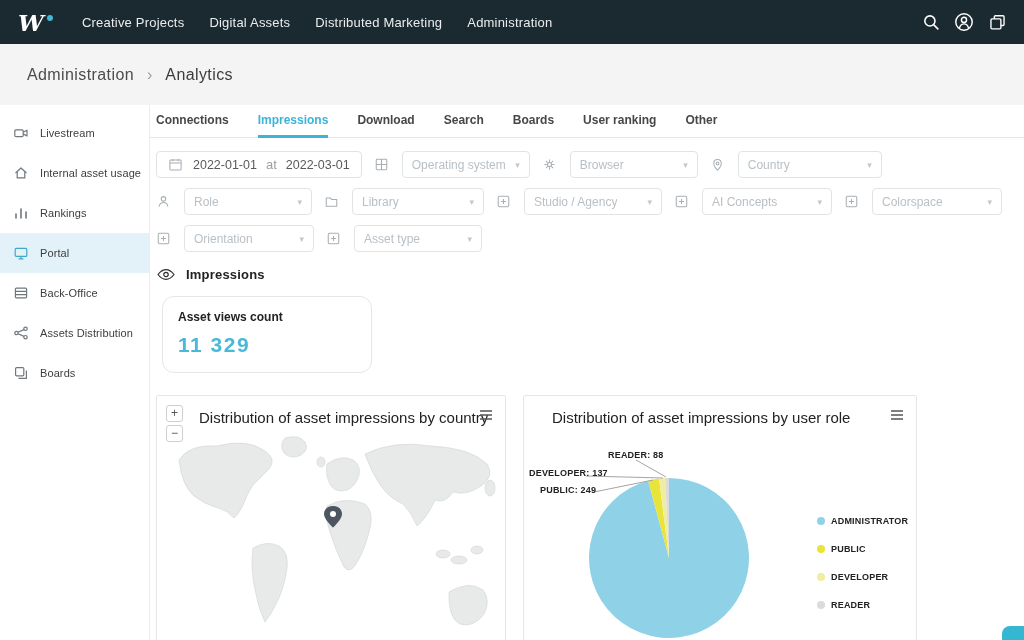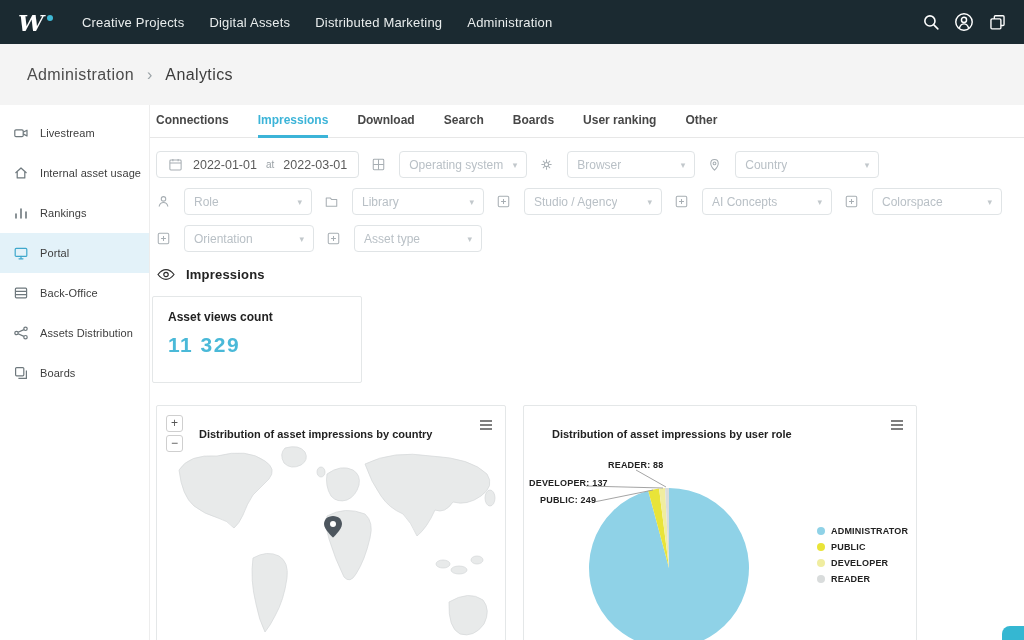--- a/index.html
+++ b/index.html
@@ -38,56 +38,56 @@
   .tabs{height:33px;display:flex;align-items:stretch;gap:29px;padding-left:6px;border-bottom:1px solid #e7e7e7}
   .tab{font-size:12px;font-weight:bold;color:#474747;display:flex;align-items:center;cursor:pointer;
     border-bottom:3px solid transparent;margin-bottom:-1px;white-space:nowrap}
   .tab.active{color:#3cb4d8;border-bottom-color:#3cb4d8}
 
   .filters{padding:13px 0 0 6px}
   .frow{display:flex;align-items:center;gap:12px;margin-bottom:10px}
   .date-group{display:inline-flex;align-items:center;gap:9px;height:27px;border:1px solid #dfe3e5;
     border-radius:4px;padding:0 11px;background:#fff}
   .date-val{font-size:12.5px;color:#5a5a5a;cursor:text}
-  .at{font-size:10px;color:#9aa1a6}
+  .at{font-size:13px;color:#9aa1a6}
   .ficon{width:16px;height:16px;color:#a7aeb3;flex:none;display:flex;align-items:center}
   .fselect{height:27px;border:1px solid #e0e4e6;border-radius:4px;background:#fff;display:flex;
     align-items:center;justify-content:space-between;padding:0 9px;cursor:pointer}
   .fselect .ph{font-size:12px;color:#b9c0c6;white-space:nowrap;overflow:hidden}
   .fselect .chev{font-size:9px;color:#c2c8cc;margin-left:8px}
 
   .section-head{display:flex;align-items:center;gap:11px;padding-left:7px;margin-top:15px}
   .section-head .eicon{width:18px;height:13px;color:#2e2e2e;display:flex}
   .section-head .stitle{font-size:13px;font-weight:bold;color:#222;letter-spacing:.2px}
 
-  .metric-card{margin:14px 0 0 2px;width:210px;height:87px;border:1px solid #e4e7e8;border-radius:2px;
+  .metric-card{margin:14px 0 0 12px;width:210px;height:77px;border:1px solid #e4e7e8;border-radius:12px;
     background:#fff;padding:13px 15px}
   .metric-label{font-size:12px;font-weight:bold;color:#222}
   .metric-value{font-size:21px;font-weight:bold;color:#4ab9d8;letter-spacing:1.5px;margin-top:9px}
 
   .charts{display:flex;gap:17px;margin-top:22px;padding-left:6px}
   .chart-card{position:relative;border:1px solid #e4e7e8;border-radius:2px;background:#fff;height:300px;overflow:hidden}
   .map-card{width:350px}
   .pie-card{width:394px}
-  .chart-title{position:absolute;top:22px;font-size:11px;font-weight:bold;color:#222;white-space:nowrap}
+  .chart-title{position:absolute;top:13px;font-size:15px;font-weight:normal;color:#222;white-space:nowrap}
   .map-card .chart-title{left:42px}
   .pie-card .chart-title{left:28px}
   .menu-icon{position:absolute;top:11px;right:11px;width:15px;height:13px;color:#555;cursor:pointer}
   .zoomctl{position:absolute;top:9px;left:9px;display:flex;flex-direction:column;gap:3px;z-index:3}
   .zbtn{width:17px;height:17px;border:1px solid #cfcfcf;border-radius:3px;background:#fff;color:#555;
     font-size:12px;line-height:15px;text-align:center;cursor:pointer;font-family:"Liberation Sans",sans-serif}
   .mapsvg{position:absolute;left:0;top:32px}
   .piesvg{position:absolute;left:0;top:30px}
 
   .callout{position:absolute;font-size:9px;font-weight:bold;color:#222;letter-spacing:.2px;white-space:nowrap}
   .co-reader{left:84px;top:54px}
   .co-developer{left:5px;top:72px}
   .co-public{left:16px;top:89px}
 
-  .legend{position:absolute;left:293px;top:120px;display:flex;flex-direction:column;gap:6px}
+  .legend{position:absolute;left:293px;top:120px;display:flex;flex-direction:column;gap:18px}
   .lrow{display:flex;align-items:center;gap:6px}
   .ldot{width:8px;height:8px;border-radius:50%;flex:none}
   .llabel{font-size:9px;font-weight:bold;color:#222;letter-spacing:.2px;white-space:nowrap}
 
   .fab{position:absolute;right:0;bottom:0;width:22px;height:14px;background:#35b7d2;
     border-radius:8px 0 0 0;cursor:pointer;z-index:20}
 </style>
 </head>
 <body>
 

